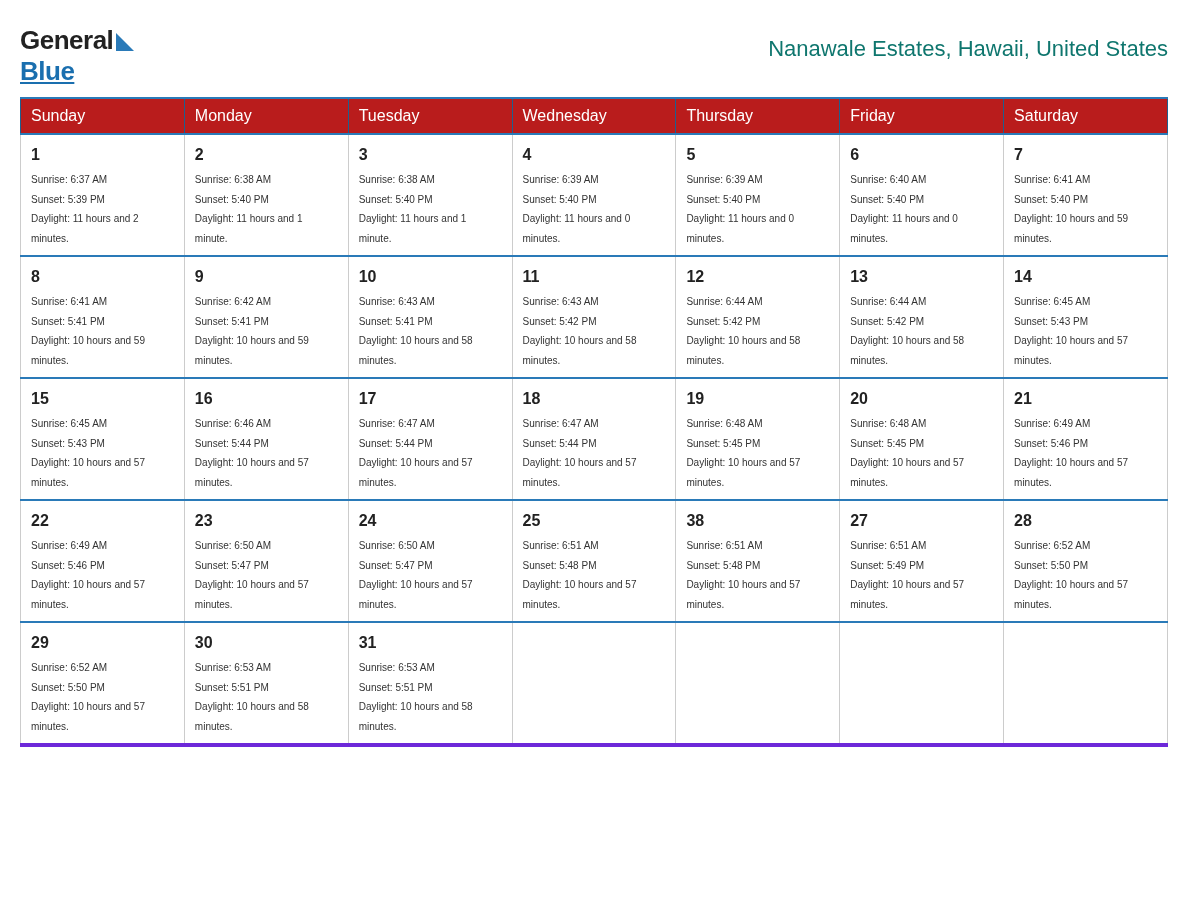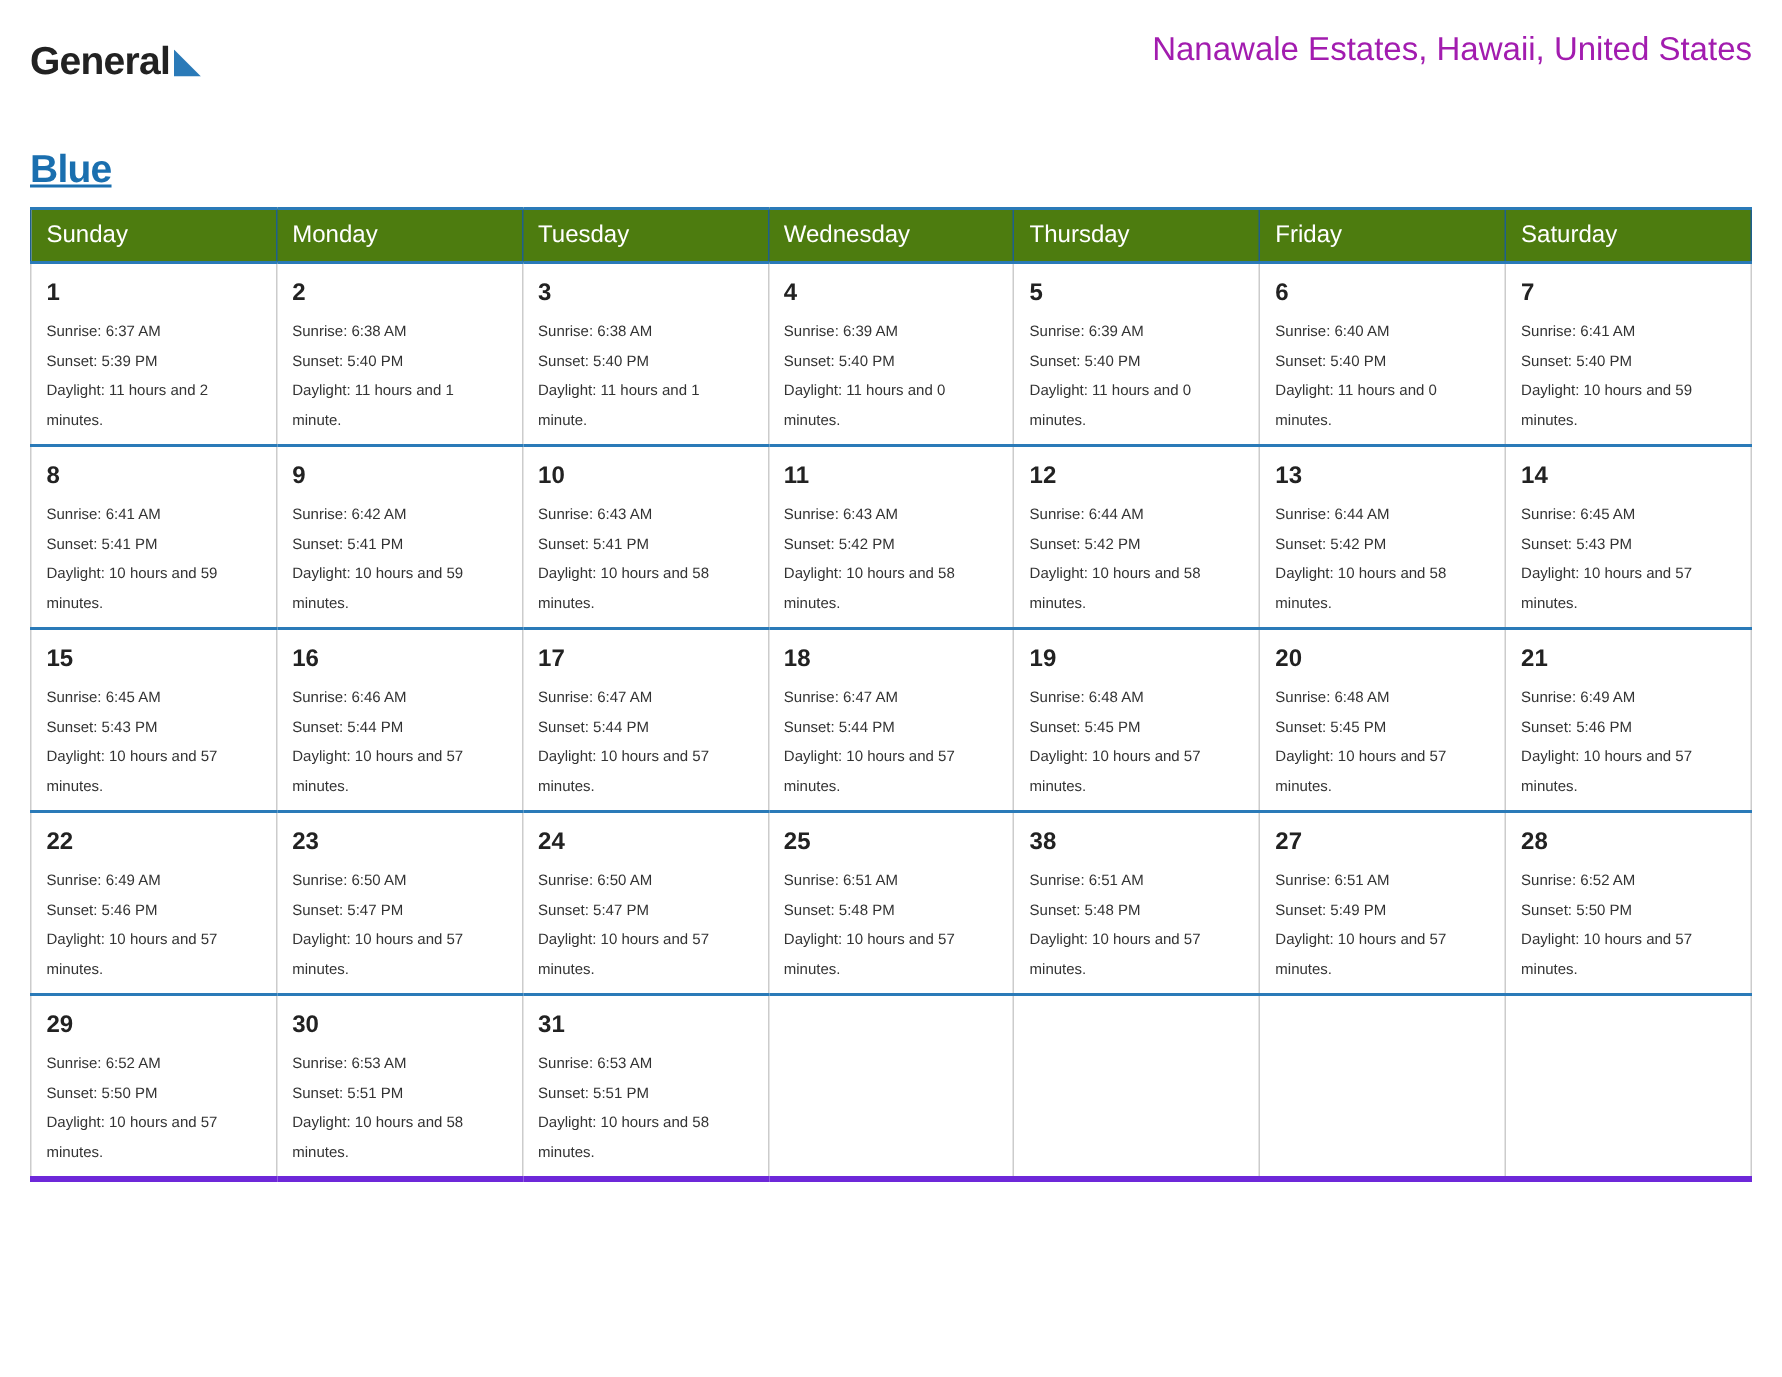--- a/index.html
+++ b/index.html
@@ -14,21 +14,20 @@
       display: flex;
       justify-content: space-between;
       align-items: flex-start;
       margin-bottom: 10px;
     }
     .logo {
       display: flex;
       flex-direction: column;
       align-items: flex-start;
       padding-top: 5px;
-      gap: 41px;
     }
     .logo-text-general {
       font-size: 26px;
       font-weight: bold;
       color: #222;
       letter-spacing: -0.5px;
     }
     .logo-text-blue {
       font-size: 26px;
       font-weight: bold;
@@ -41,30 +40,30 @@
       text-align: right;
     }
     .month-title {
       font-size: 52px;
       font-weight: bold;
       color: #222;
       line-height: 1.1;
     }
     .location-title {
       font-size: 22px;
-      color: #a21caf;
-      margin-top: 0;
+      color: #0f766e;
+      margin-top: 16px;
     }
     .calendar-table {
       width: 100%;
       border-collapse: collapse;
       margin-top: 8px;
     }
     .calendar-table th {
-      background-color: #4d7c0f;
+      background-color: #b91c1c;
       color: #fff;
       font-size: 16px;
       font-weight: normal;
       padding: 8px 10px;
       text-align: left;
       border: 1px solid #1e5f8e;
     }
     .calendar-table td {
       vertical-align: top;
       padding: 8px 10px;

